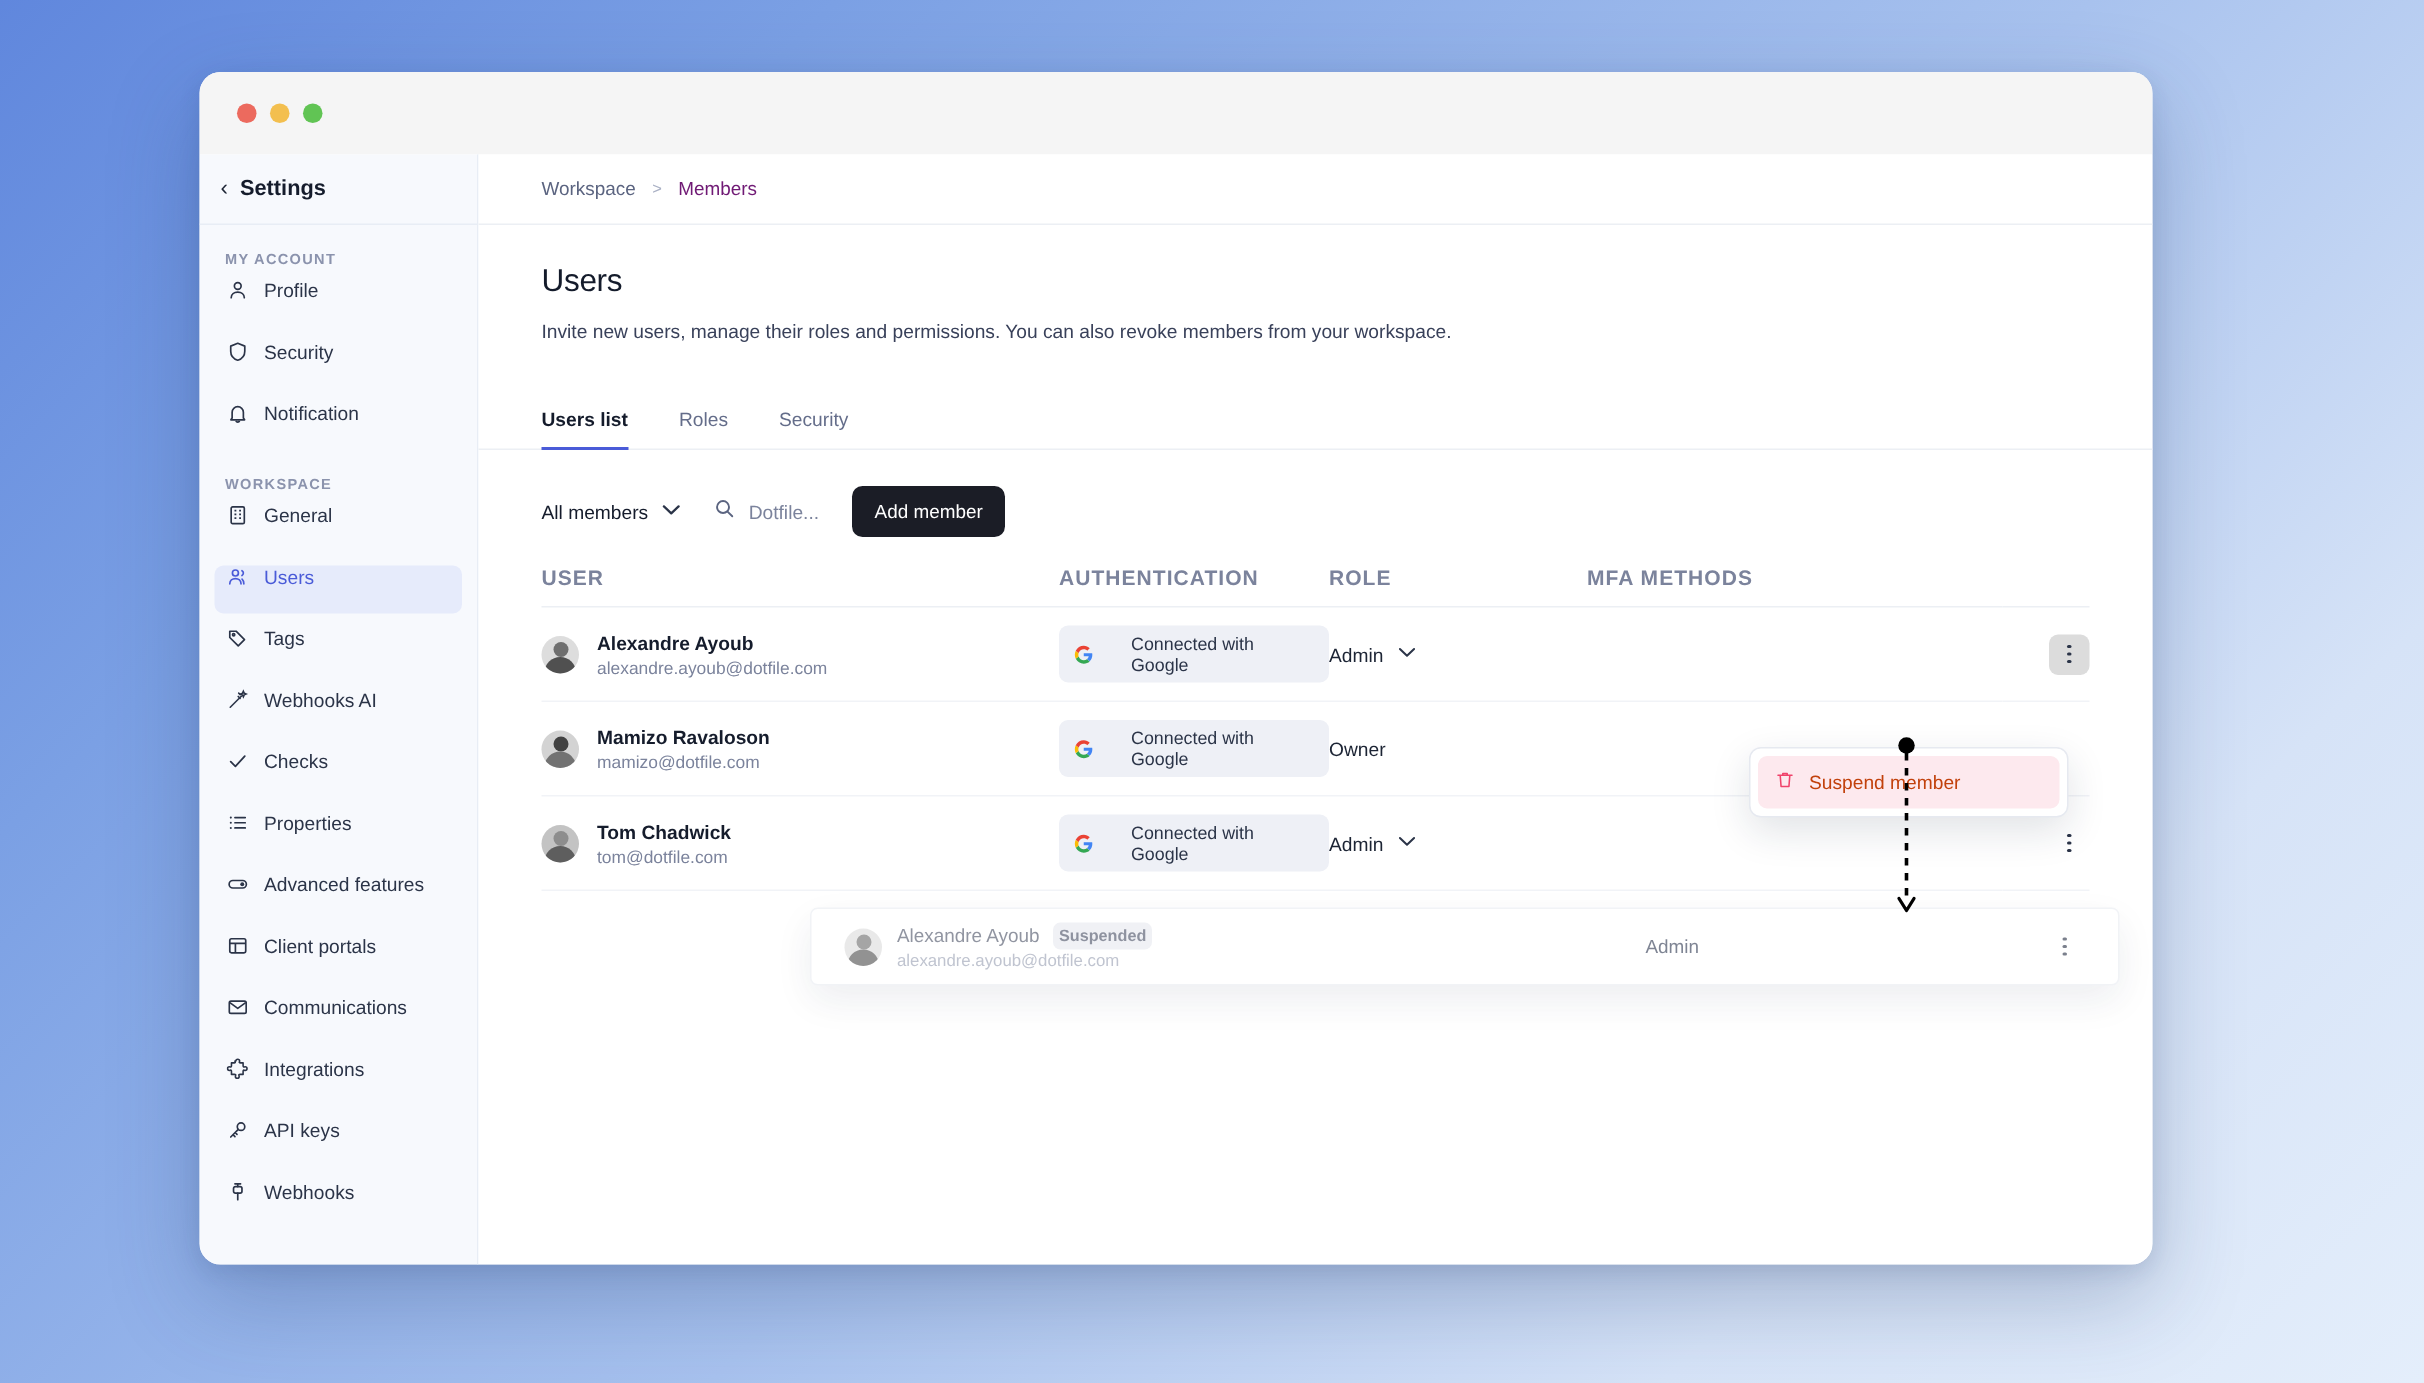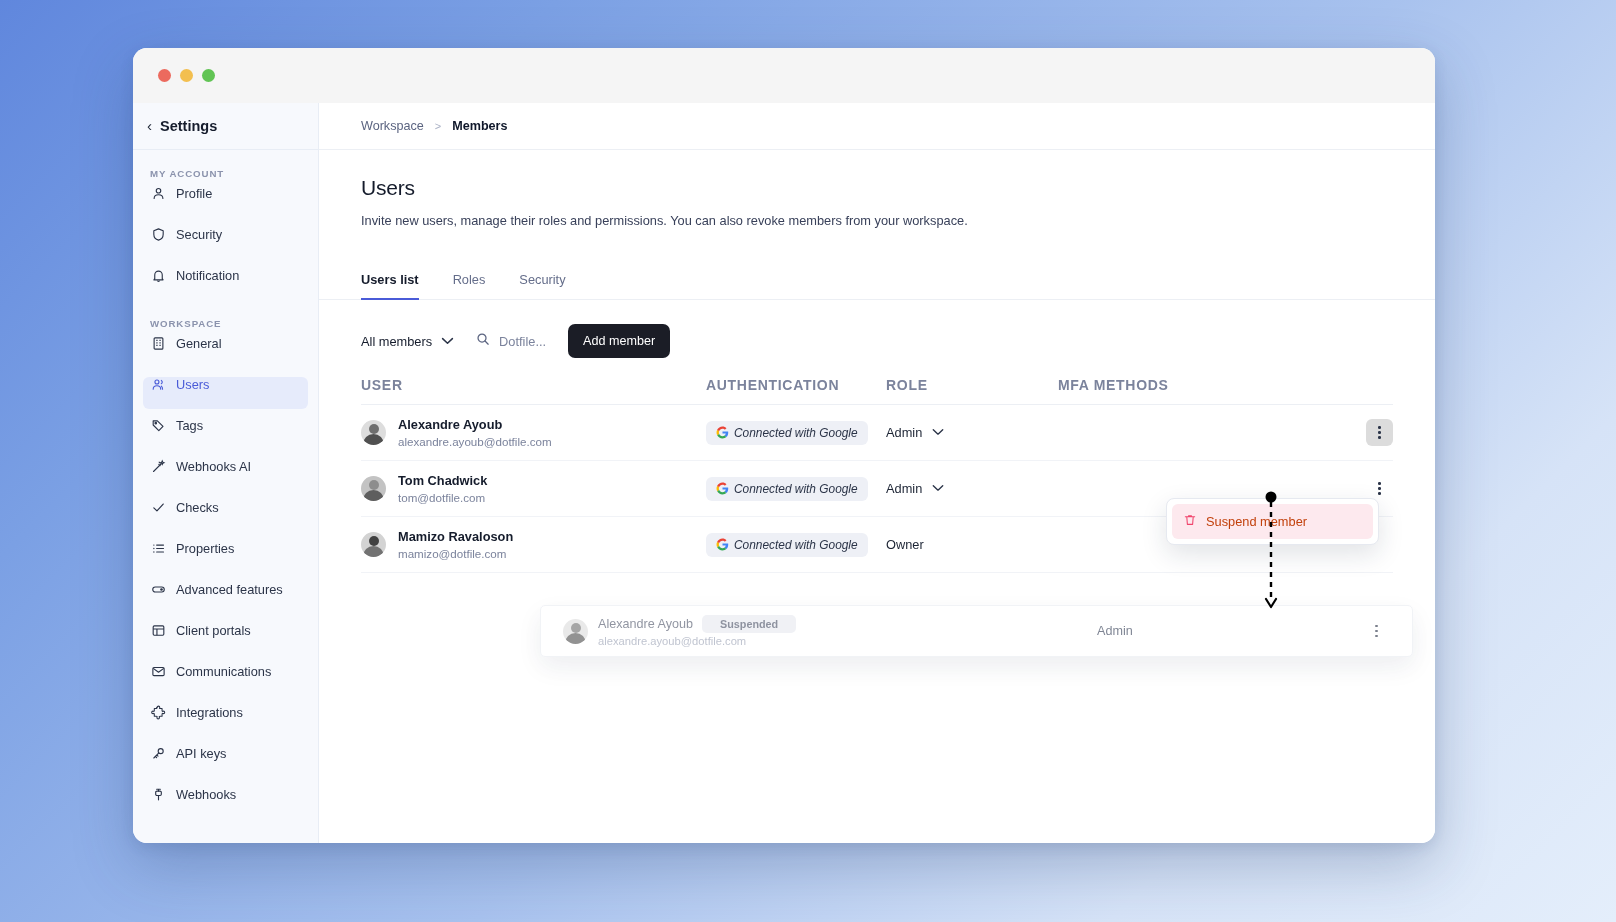--- a/index.html
+++ b/index.html
@@ -82,21 +82,21 @@
   .main { flex: 1; background: #fff; display: flex; flex-direction: column; min-width: 0; position: relative; }
   .breadcrumb {
     height: 47px; flex: 0 0 47px;
     border-bottom: 1px solid #eceff4;
     display: flex; align-items: center; gap: 11px;
     padding: 0 42px;
     font-size: 12.6px;
   }
   .bc-root { color: #5b6480; }
   .bc-sep { color: #a9b0c4; font-size: 11px; }
-  .bc-cur { color: #0f172a; font-weight: bold; }
+  .bc-cur { color: #701a75; font-weight: normal; }
 
   .page { padding: 26px 42px 0 42px; }
   .page-title { font-size: 21px; color: #141b2b; font-weight: normal; letter-spacing: -.2px; }
   .page-sub { margin-top: 13px; font-size: 12.8px; color: #39415a; }
 
   .tabs {
     margin-top: 22px;
     display: flex; gap: 34px;
     border-bottom: 1px solid #eceff4;
     margin-left: -42px; margin-right: -42px;
@@ -155,23 +155,23 @@
   .avatar.a2 { background: #cfd3dc; }
   .avatar.a2 .head { background: #3e4146; }
   .avatar.a2 .body { background: #6f7278; }
   .avatar.a3 { background: #b9c4d1; }
   .avatar.a3 .head { background: #8a8d93; }
   .avatar.a3 .body { background: #5b5e64; }
   .u-name { font-size: 12.8px; font-weight: bold; color: #151c2c; }
   .u-mail { font-size: 11.6px; color: #7b839c; margin-top: 3px; }
 
   .auth-chip {
-    display: inline-flex; align-items: center; gap: 5px;
+    display: inline-flex; align-items: center; gap: 25px;
     background: #eef0f6; border-radius: 6px;
-    padding: 5px 10px; font-size: 11.9px; color: #2b3448; font-style: italic;
+    padding: 5px 10px; font-size: 11.9px; color: #2b3448;
   }
   .gicon { width: 13px; height: 13px; flex: 0 0 13px; }
 
   .role-cell { display: flex; align-items: center; gap: 10px; font-size: 12.8px; color: #1c2434; }
   .role-cell .chev { font-size: 10px; color: #2b3448; }
   .kebab {
     width: 27px; height: 27px; border-radius: 6px;
     display: flex; align-items: center; justify-content: center;
     cursor: pointer; gap: 2.5px; flex-direction: column;
     margin-left: auto;
@@ -213,21 +213,21 @@
     display: flex; align-items: center;
     padding: 0 22px;
     opacity: .62;
   }
   .pc-left { display: flex; align-items: center; gap: 10px; flex: 0 0 520px; }
   .pc-name { font-size: 12.6px; color: #4e5569; }
   .pc-mail { font-size: 11.2px; color: #9aa1b4; margin-top: 2px; }
   .badge-suspended {
     background: #e7e9f0; color: #4a5166;
     font-size: 10.8px; font-weight: bold;
-    padding: 3px 18px; border-radius: 5px;
+    padding: 3px 4px; border-radius: 5px;
   }
   .pc-role { font-size: 12.6px; color: #303a52; flex: 1; text-align: left; padding-left: 14px; }
 
   
   .anno { position: absolute; left: 1262px; top: 489px; width: 20px; height: 125px; }
 </style>
 </head>
 <body>
 
 <div class="window">
@@ -491,20 +491,53 @@
                     <i></i>
                     <i></i>
                     <i></i>
                   </div>
               </td>
             </tr>
 
             <tr>
               <td>
                 <div class="user-cell">
+                  <span class="avatar a2">
+                      <i class="head"></i>
+                      <i class="body"></i>
+                    </span>
+                  <span>
+                    <span class="u-name" style="display:block">Mamizo Ravaloson</span>
+                    <span class="u-mail" style="display:block">mamizo@dotfile.com</span>
+                  </span>
+                </div>
+              </td>
+              <td>
+                <span class="auth-chip">
+                  <svg class="gicon" viewBox="0 0 48 48">
+                      <path fill="#4285F4" d="M45.1 24.5c0-1.6-.1-2.8-.4-4H24v7.3h12.1c-.2 2-1.6 5-4.5 7l6.9 5.4c4.1-3.8 6.6-9.4 6.6-15.7z"></path>
+                      <path fill="#34A853" d="M24 46c5.9 0 10.9-2 14.5-5.3l-6.9-5.4c-1.9 1.3-4.4 2.2-7.6 2.2-5.8 0-10.7-3.8-12.5-9.1l-7.1 5.5C8.1 41.1 15.4 46 24 46z"></path>
+                      <path fill="#FBBC05" d="M11.5 28.4c-.5-1.4-.8-2.9-.8-4.4s.3-3 .7-4.4l-7.1-5.5C2.8 17 2 20.4 2 24s.8 7 2.3 9.9l7.2-5.5z"></path>
+                      <path fill="#EA4335" d="M24 10.6c4.1 0 6.9 1.8 8.5 3.3l6.2-6C34.9 4.5 29.9 2 24 2 15.4 2 8.1 6.9 4.3 14.1l7.2 5.5c1.8-5.3 6.7-9 12.5-9z"></path>
+                    </svg>
+                  <span>Connected with Google</span>
+                </span>
+              </td>
+              <td>
+                <div class="role-cell">
+                  <span>Owner</span>
+                </div>
+              </td>
+              <td></td>
+              <td></td>
+            </tr>
+
+            <tr>
+              <td>
+                <div class="user-cell">
                   <span class="avatar a3">
                       <i class="head"></i>
                       <i class="body"></i>
                     </span>
                   <span>
                     <span class="u-name" style="display:block">Tom Chadwick</span>
                     <span class="u-mail" style="display:block">tom@dotfile.com</span>
                   </span>
                 </div>
               </td>
@@ -528,53 +561,20 @@
                 </div>
               </td>
               <td></td>
               <td>
                 <div class="kebab">
                     <i></i>
                     <i></i>
                     <i></i>
                   </div>
               </td>
-            </tr>
-
-            <tr>
-              <td>
-                <div class="user-cell">
-                  <span class="avatar a2">
-                      <i class="head"></i>
-                      <i class="body"></i>
-                    </span>
-                  <span>
-                    <span class="u-name" style="display:block">Mamizo Ravaloson</span>
-                    <span class="u-mail" style="display:block">mamizo@dotfile.com</span>
-                  </span>
-                </div>
-              </td>
-              <td>
-                <span class="auth-chip">
-                  <svg class="gicon" viewBox="0 0 48 48">
-                      <path fill="#4285F4" d="M45.1 24.5c0-1.6-.1-2.8-.4-4H24v7.3h12.1c-.2 2-1.6 5-4.5 7l6.9 5.4c4.1-3.8 6.6-9.4 6.6-15.7z"></path>
-                      <path fill="#34A853" d="M24 46c5.9 0 10.9-2 14.5-5.3l-6.9-5.4c-1.9 1.3-4.4 2.2-7.6 2.2-5.8 0-10.7-3.8-12.5-9.1l-7.1 5.5C8.1 41.1 15.4 46 24 46z"></path>
-                      <path fill="#FBBC05" d="M11.5 28.4c-.5-1.4-.8-2.9-.8-4.4s.3-3 .7-4.4l-7.1-5.5C2.8 17 2 20.4 2 24s.8 7 2.3 9.9l7.2-5.5z"></path>
-                      <path fill="#EA4335" d="M24 10.6c4.1 0 6.9 1.8 8.5 3.3l6.2-6C34.9 4.5 29.9 2 24 2 15.4 2 8.1 6.9 4.3 14.1l7.2 5.5c1.8-5.3 6.7-9 12.5-9z"></path>
-                    </svg>
-                  <span>Connected with Google</span>
-                </span>
-              </td>
-              <td>
-                <div class="role-cell">
-                  <span>Owner</span>
-                </div>
-              </td>
-              <td></td>
-              <td></td>
             </tr>
           </tbody>
         </table>
       </div>
 
       <div class="ctx-menu">
         <div class="ctx-item">
           <span>
             <svg viewBox="0 0 24 24" fill="none" stroke="#f0436b" stroke-width="1.8" stroke-linecap="round" stroke-linejoin="round">
                 <path d="M4 6.5h16M9.5 6.5V4.6h5v1.9M6.5 6.5l1 13h9l1-13"></path>

